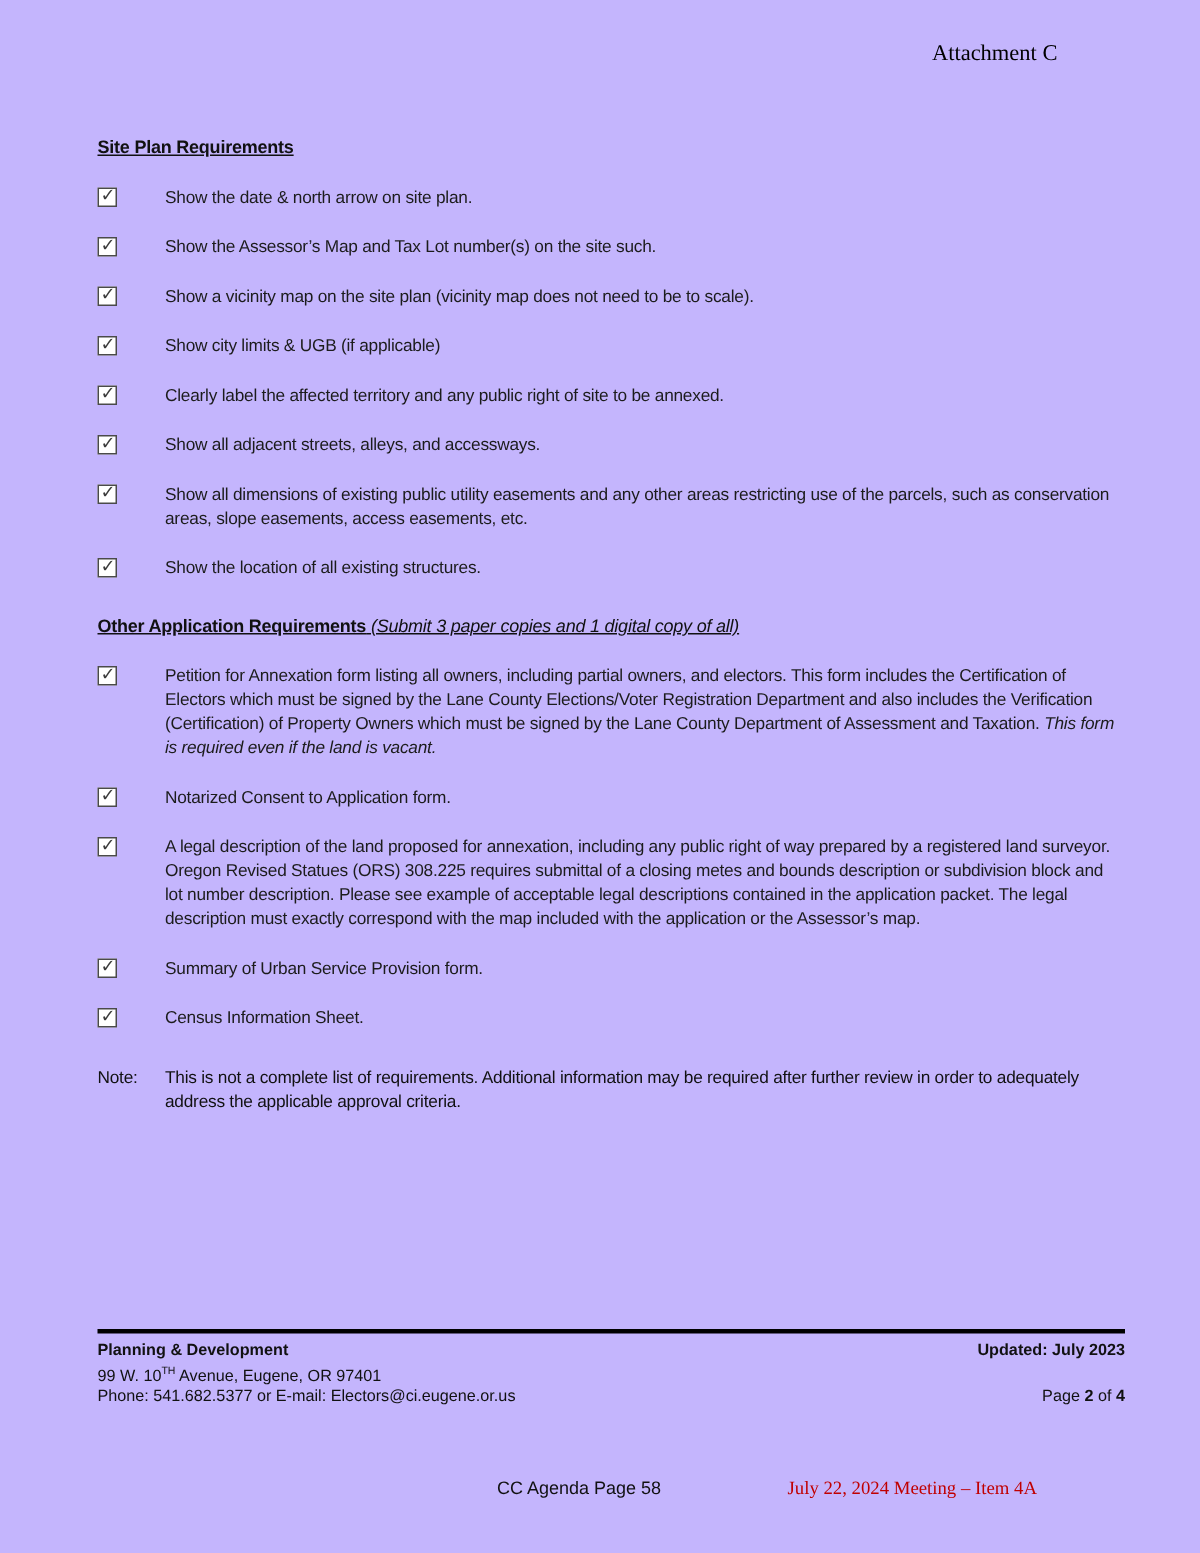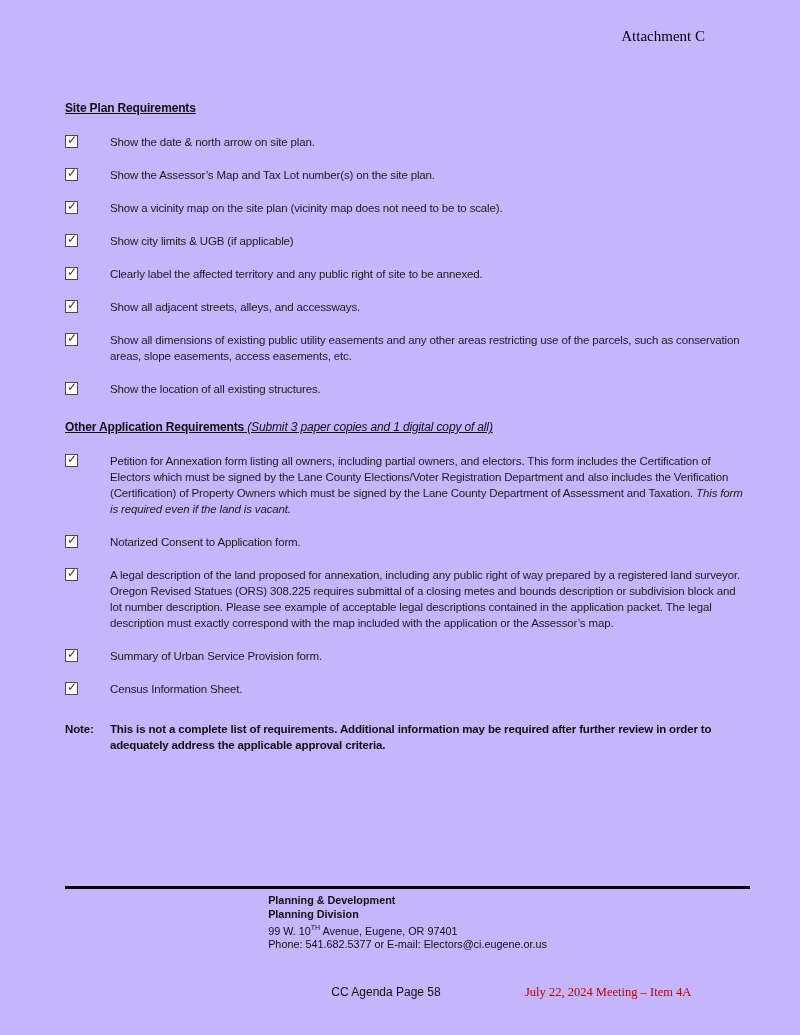--- a/index.html
+++ b/index.html
@@ -17,21 +17,21 @@
   .attachment {
     position: absolute;
     top: 28px;
     right: 95px;
     font-family: "Liberation Serif", serif;
     font-size: 15px;
     color: #000;
   }
   .content {
     position: absolute;
-    top: 100px;
+    top: 90px;
     left: 65px;
     width: 685px;
     font-size: 11.5px;
     letter-spacing: -0.15px;
     line-height: 16px;
   }
   .sec-heading {
     font-size: 12px;
     font-weight: bold;
     text-decoration: underline;
@@ -71,38 +71,38 @@
     text-decoration: underline;
     color: #111;
   }
   .other-heading .bold-part { font-weight: bold; }
   .other-heading .italic-part { font-style: italic; }
   .item-italic { font-style: italic; }
   .note-row {
     display: grid;
     grid-template-columns: 45px 1fr;
     margin-top: 24px;
-    font-weight: bold;
+    font-weight: normal;
     color: #111;
   }
   .footer {
     position: absolute;
     left: 65px;
     width: 685px;
     top: 886px;
     font-size: 10.8px;
     line-height: 13.5px;
     color: #111;
   }
   .footer-bar {
     height: 3px;
     background: #000;
     margin-bottom: 5px;
   }
-  .footer-flex { display: flex; justify-content: center; gap: 13px; }
+  .footer-flex { display: flex; justify-content: space-between; gap: 13px; }
   .footer-left div { white-space: nowrap; }
   .f-bold { font-weight: bold; }
   .footer-right {
     display: flex;
     flex-direction: column;
     justify-content: space-between;
     align-items: flex-end;
     text-align: right;
   }
   sup.th { font-size: 7px; vertical-align: super; }
@@ -143,21 +143,21 @@
     <div class="check-row">
       <span class="checkbox">
           <span class="mark">✓</span>
         </span>
       <span>Show the date &amp; north arrow on site plan.</span>
     </div>
     <div class="check-row">
       <span class="checkbox">
           <span class="mark">✓</span>
         </span>
-      <span>Show the Assessor’s Map and Tax Lot number(s) on the site plan.</span>
+      <span>Show the Assessor’s Map and Tax Lot number(s) on the site such.</span>
     </div>
     <div class="check-row">
       <span class="checkbox">
           <span class="mark">✓</span>
         </span>
       <span>Show a vicinity map on the site plan (vicinity map does not need to be to scale).</span>
     </div>
     <div class="check-row">
       <span class="checkbox">
           <span class="mark">✓</span>
@@ -229,23 +229,26 @@
       <span>This is not a complete list of requirements.  Additional information may be required after further review in order to adequately address the applicable approval criteria.</span>
     </div>
 
   </div>
 
   <div class="footer">
     <div class="footer-bar"></div>
     <div class="footer-flex">
       <div class="footer-left">
         <div class="f-bold">Planning &amp; Development</div>
-        <div class="f-bold">Planning Division</div>
         <div><span>99 W. 10</span><sup class="th">TH</sup><span> Avenue, Eugene, OR 97401</span></div>
         <div>Phone: 541.682.5377 or E-mail: Electors@ci.eugene.or.us</div>
+      </div>
+      <div class="footer-right">
+        <div class="f-bold">Updated:  July 2023</div>
+        <div><span>Page </span><span class="f-bold">2</span><span> of </span><span class="f-bold">4</span></div>
       </div>
     </div>
   </div>
 
   <div class="bottom-line">
     <span class="agenda-label">CC Agenda Page 58</span>
     <span class="meeting-label" style="color: rgb(192, 0, 0);">July 22, 2024 Meeting – Item 4A</span>
   </div>
 
 </div>

